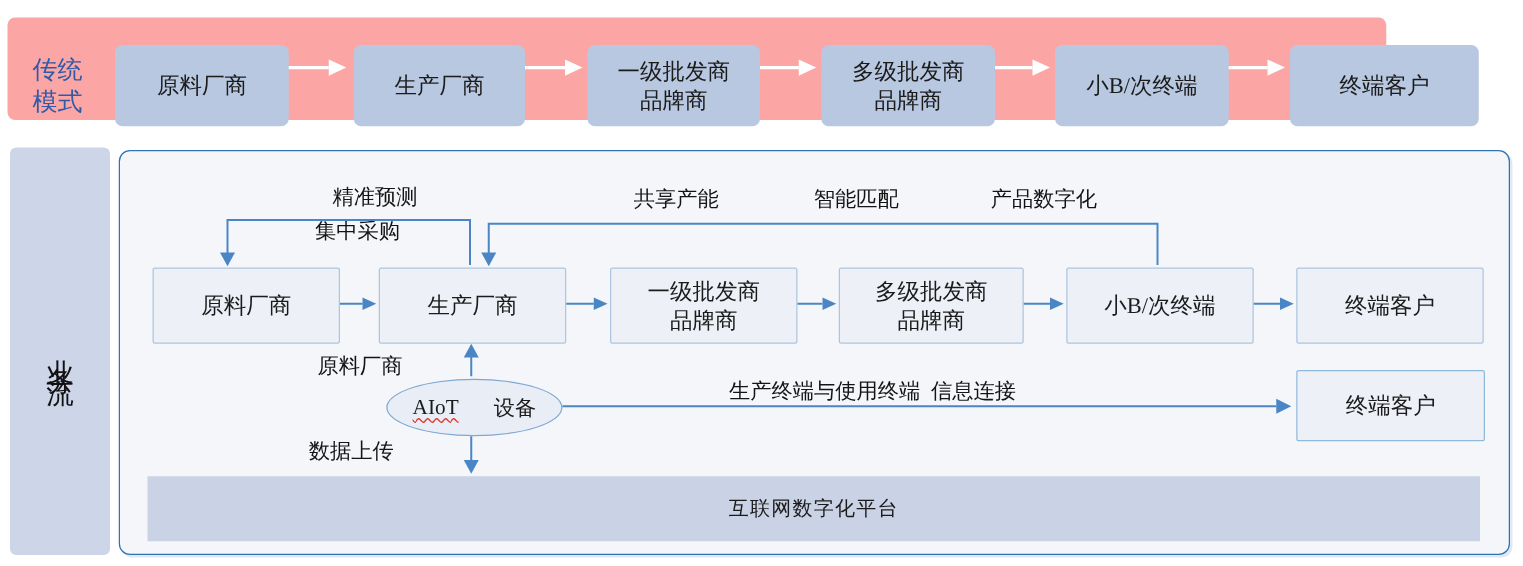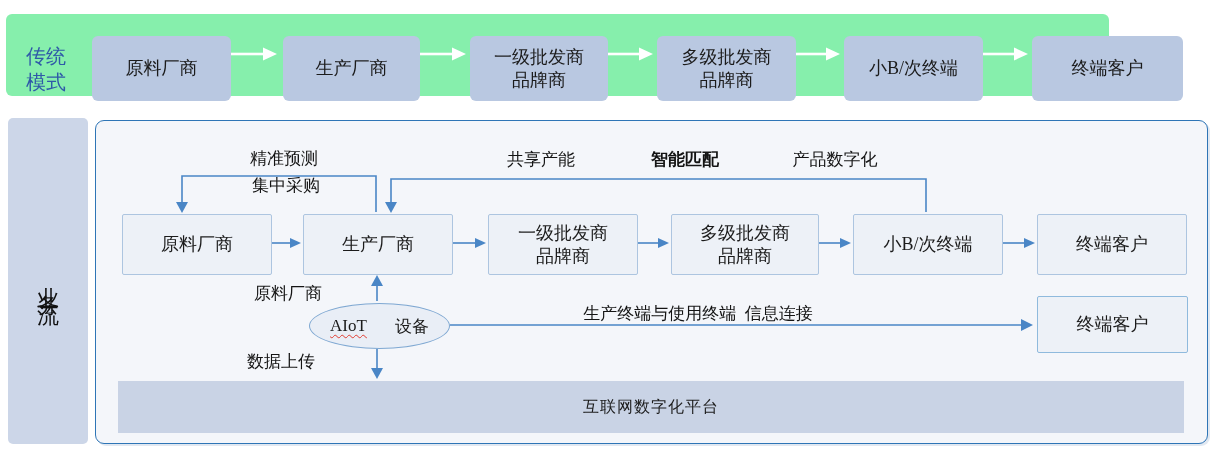--- a/index.html
+++ b/index.html
@@ -5,21 +5,21 @@
   * { margin:0; padding:0; box-sizing:border-box; }
   body { background:#ffffff; }
   .canvas {
     position:relative; width:1218px; height:453px; background:#ffffff;
     font-family:"Liberation Serif","DejaVu Serif",serif; color:#1b1b1b;
     overflow:hidden;
   }
   
   .trad-band {
     position:absolute; left:6px; top:14px; width:1103px; height:82px;
-    background:#86efac; border-radius:6px;padding-left:20px;
+    background:#fca5a5; border-radius:6px;padding-left:20px;
   }
   .trad-label {
     position:absolute; left:20px; top:29px; width:46px;
     color:#2f5aa8; font-size:20px; line-height:1.3; word-break:break-all;
   }
   .band-node {
     position:absolute; top:22px; height:65px; background:#b9c8e1; border-radius:6px;
     display:flex; align-items:center; justify-content:center; text-align:center;
     font-size:18px; line-height:1.25; white-space:pre-line;
   }
@@ -86,24 +86,24 @@
     <div class="flow-node" style="left:207px; top:93px; width:150px;">生产厂商</div>
     <div class="flow-node" style="left:392px; top:93px; width:150px;">一级批发商
 品牌商</div>
     <div class="flow-node" style="left:575px; top:93px; width:148px;">多级批发商
 品牌商</div>
     <div class="flow-node" style="left:757px; top:93px; width:150px;">小B/次终端</div>
     <div class="flow-node" style="left:941px; top:93px; width:150px;">终端客户</div>
 
     <div class="flow-node accent" style="left:941px; top:175px; width:151px; height:57px;">终端客户</div>
 
-    <div class="diagram-label" style="left:188px; top:37px;">精准预测</div>
+    <div class="diagram-label" style="left:204px; top:37px;">精准预测</div>
     <div class="diagram-label" style="left:190px; top:64px;">集中采购</div>
     <div class="diagram-label" style="left:445px; top:38px;">共享产能</div>
-    <div class="diagram-label" style="left:589px; top:38px;font-weight:bold;">智能匹配</div>
+    <div class="diagram-label" style="left:589px; top:38px;">智能匹配</div>
     <div class="diagram-label" style="left:739px; top:38px;text-align:right;">产品数字化</div>
 
     <div class="diagram-label" style="left:192px; top:172px;">原料厂商</div>
     <div class="diagram-label" style="left:185px; top:240px;">数据上传</div>
     <div class="diagram-label" style="left:602px; top:192px;">生产终端与使用终端  信息连接</div>
 
     <div class="aiot-ellipse" style="left:213px; top:182px;">
       <span class="wavy">AIoT</span>
         <span>设备</span>
     </div>

